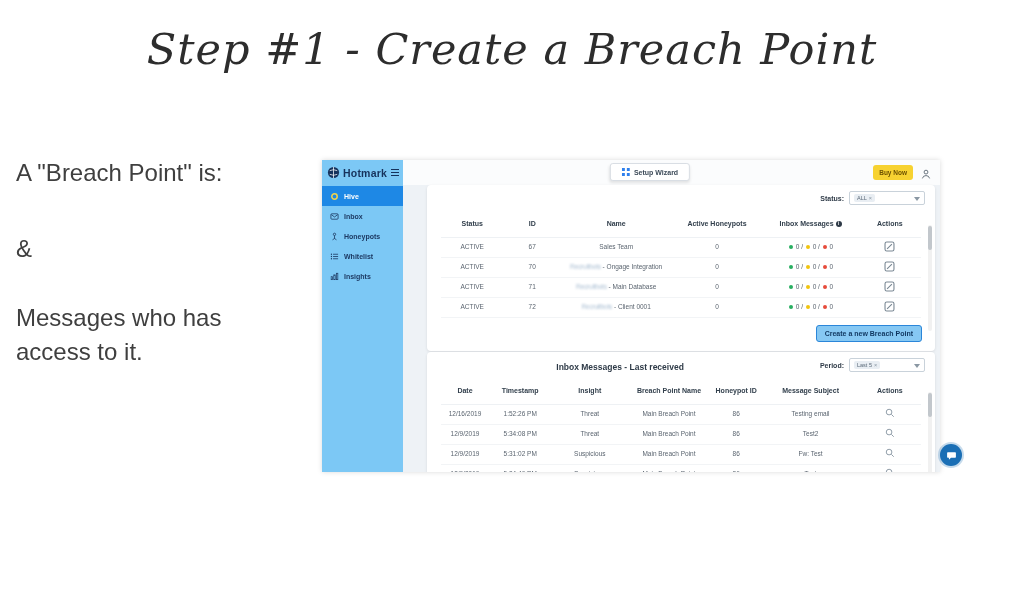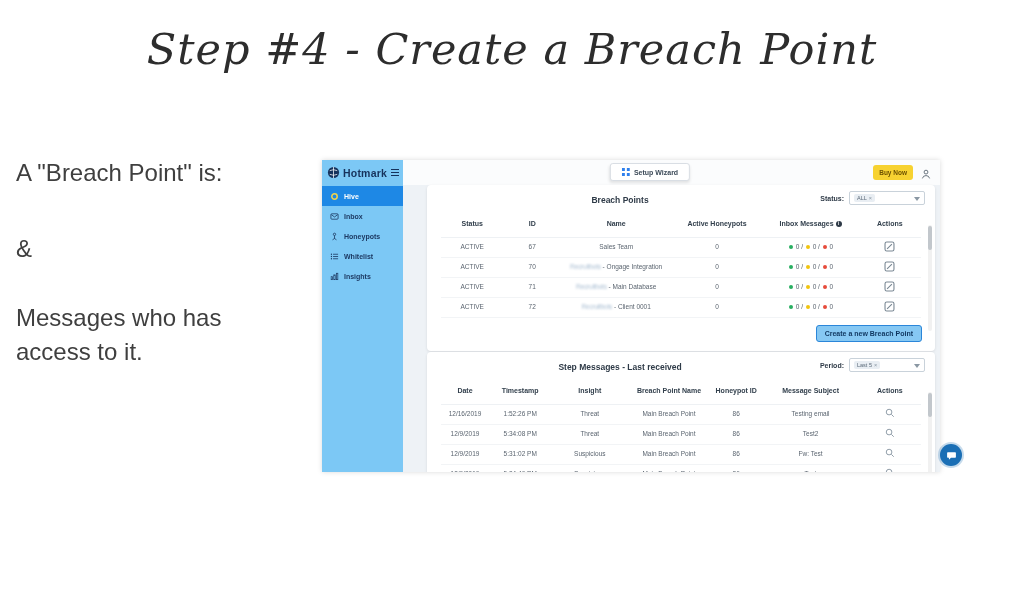--- a/index.html
+++ b/index.html
@@ -88,21 +88,21 @@
     font-weight:700;color:#10365f;cursor:pointer;}
 
   
   .chat{position:absolute;left:940px;top:444px;width:22px;height:22px;border-radius:50%;
     background:var(--chat);display:flex;align-items:center;justify-content:center;
     box-shadow:0 0 0 2px rgba(27,111,181,.25);cursor:pointer;border:none;}
 </style>
 </head>
 <body>
 
-<div class="slide-title">Step #4 - Create a Breach Point</div>
+<div class="slide-title">Step #1 - Create a Breach Point</div>
 
 <div class="left-text">
   <p>A "Breach Point" is:</p>
   <p class="amp">&amp;</p>
   <p>Messages who has access to it.</p>
 </div>
 
 <div class="app">
 
   <div class="sidebar">
@@ -192,21 +192,20 @@
     <button class="buy-btn">Buy Now</button>
 
     <button class="user-btn">
       <svg width="10" height="10" viewBox="0 0 10 10">
           <circle cx="5" cy="3.1" r="1.9" fill="none" stroke="#5a6672" stroke-width="0.9"></circle>
           <path d="M1.4 9.4 a3.7 3.7 0 0 1 7.2 0" fill="none" stroke="#5a6672" stroke-width="0.9"></path>
         </svg>
     </button>
 
     <div class="panel" id="panel-bp">
-      <div class="panel-title">Breach Points</div>
       <div class="filter">
         <span class="filter-label">Status:</span>
         <span class="filter-box">
           <span class="chip">
             <span>ALL</span>
             <span class="x">×</span>
           </span>
           <span class="caret"></span>
         </span>
       </div>
@@ -266,21 +265,21 @@
             </div>
           </div>
       </div>
       <div class="sb">
           <div class="sb-thumb"></div>
         </div>
       <button class="create-btn">Create a new Breach Point</button>
     </div>
 
     <div class="panel" id="panel-im">
-      <div class="panel-title">Step Messages - Last received</div>
+      <div class="panel-title">Inbox Messages - Last received</div>
       <div class="filter">
         <span class="filter-label">Period:</span>
         <span class="filter-box">
           <span class="chip">
             <span>Last 5</span>
             <span class="x">×</span>
           </span>
           <span class="caret"></span>
         </span>
       </div>

